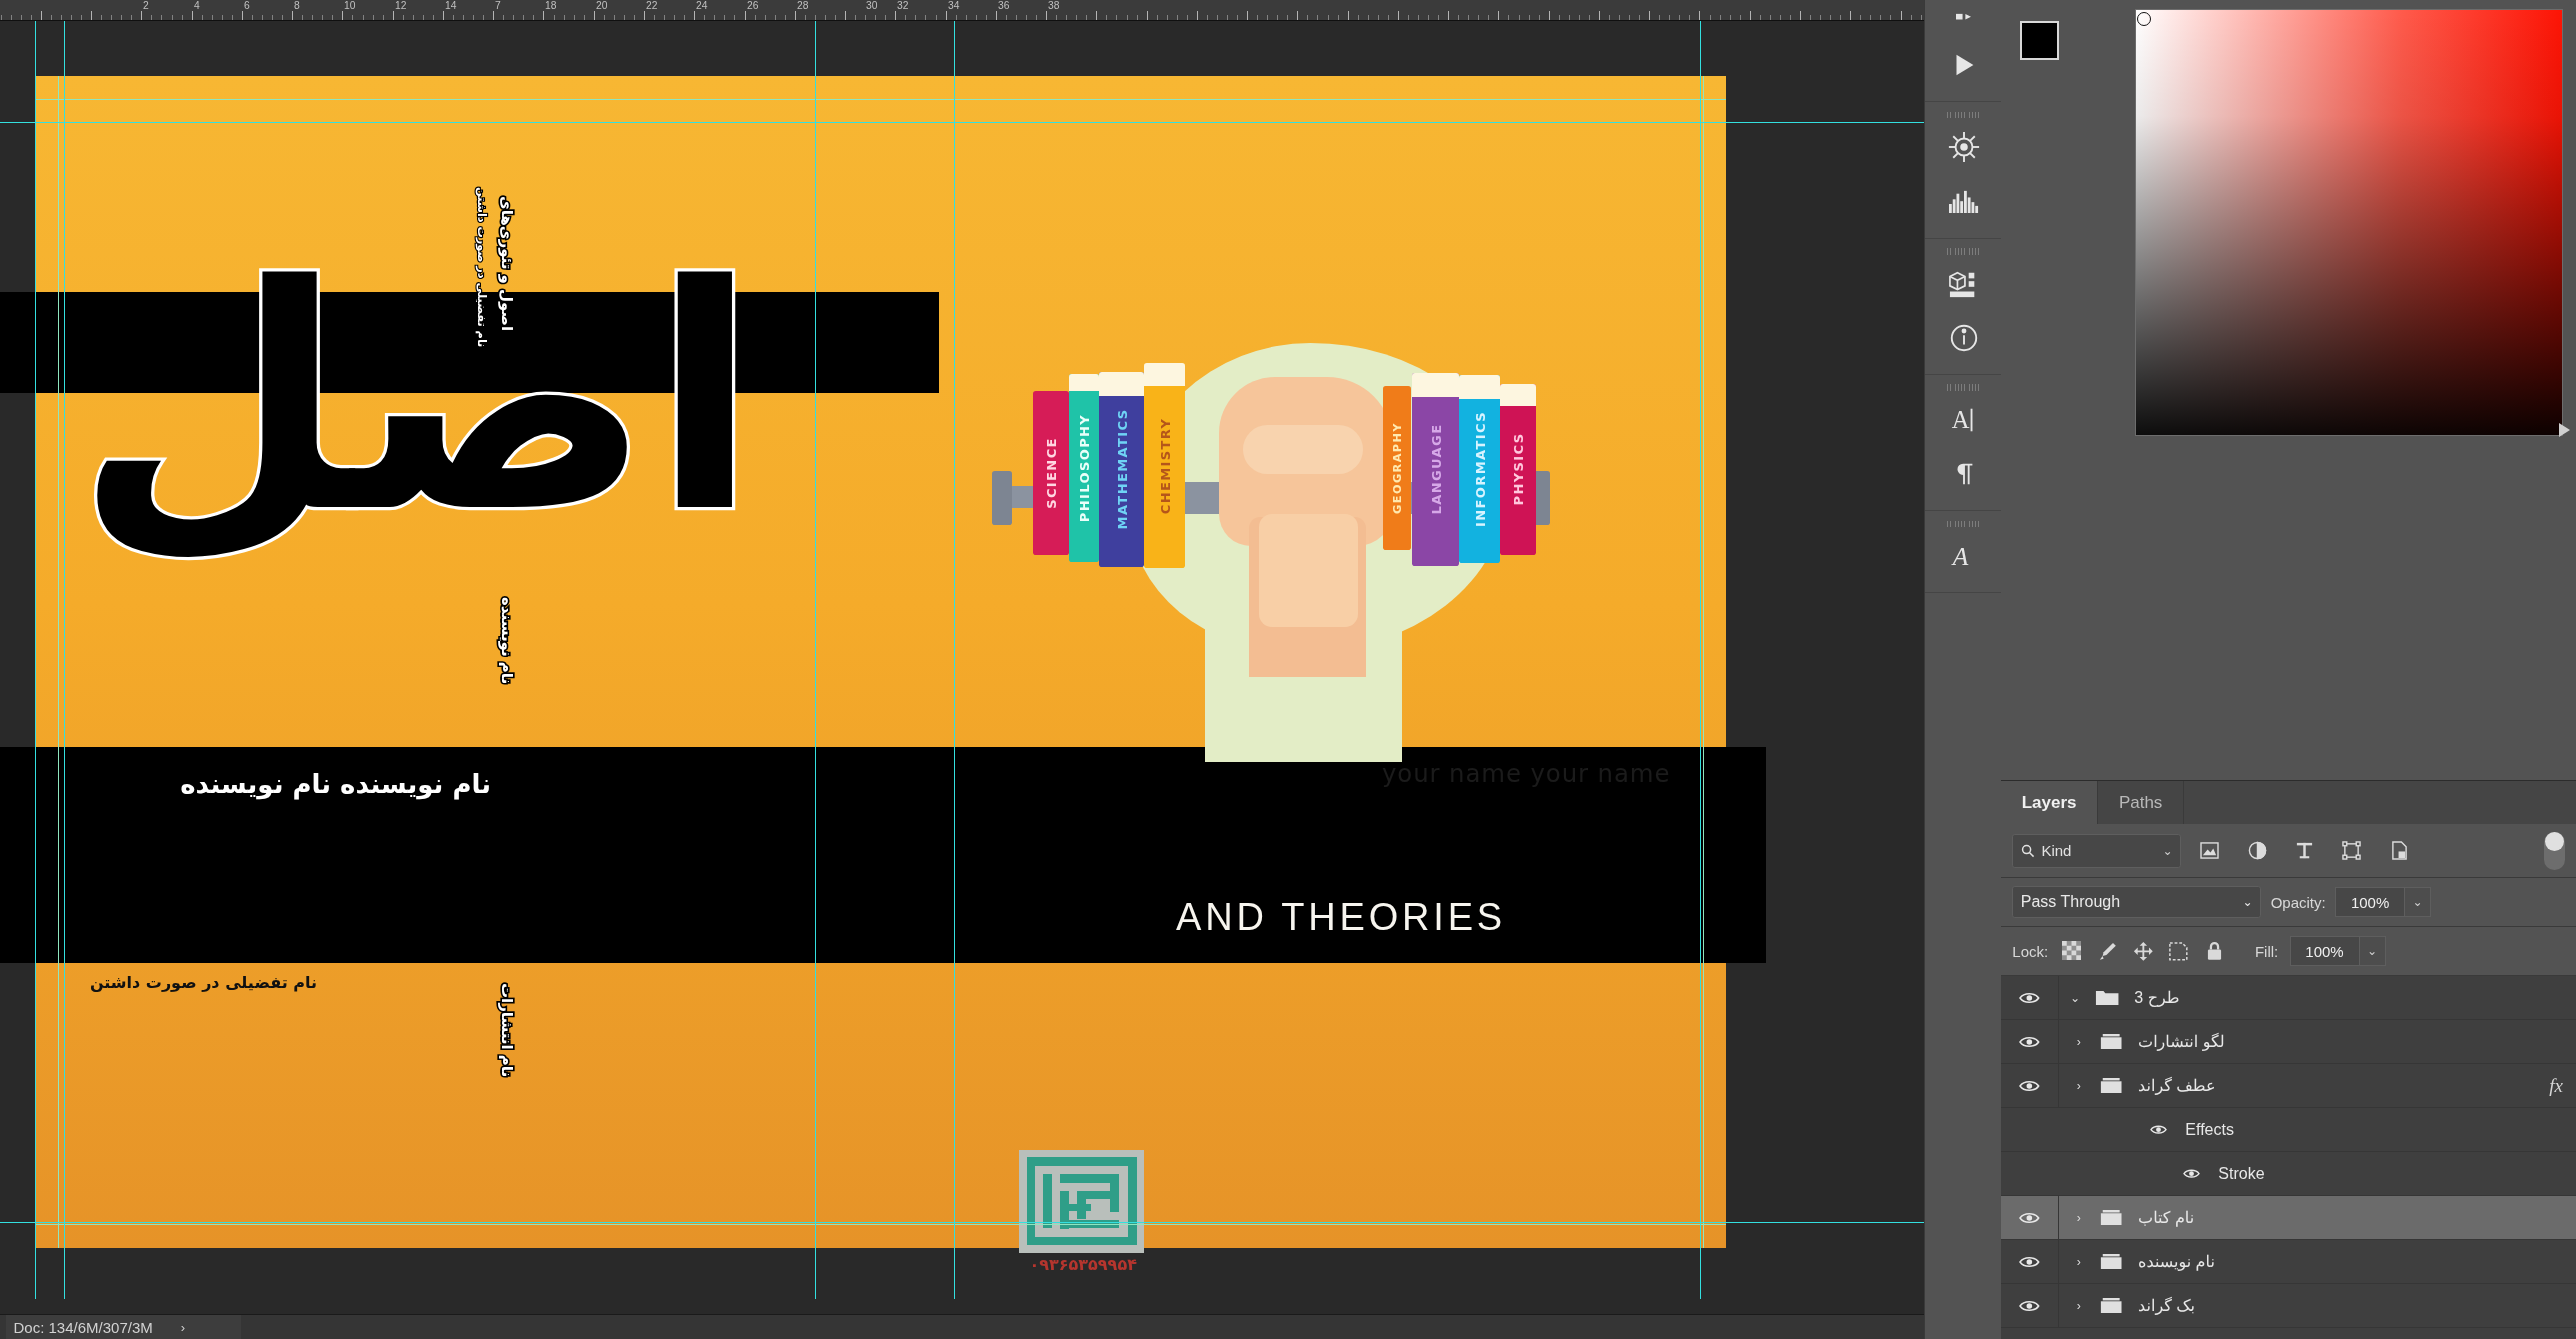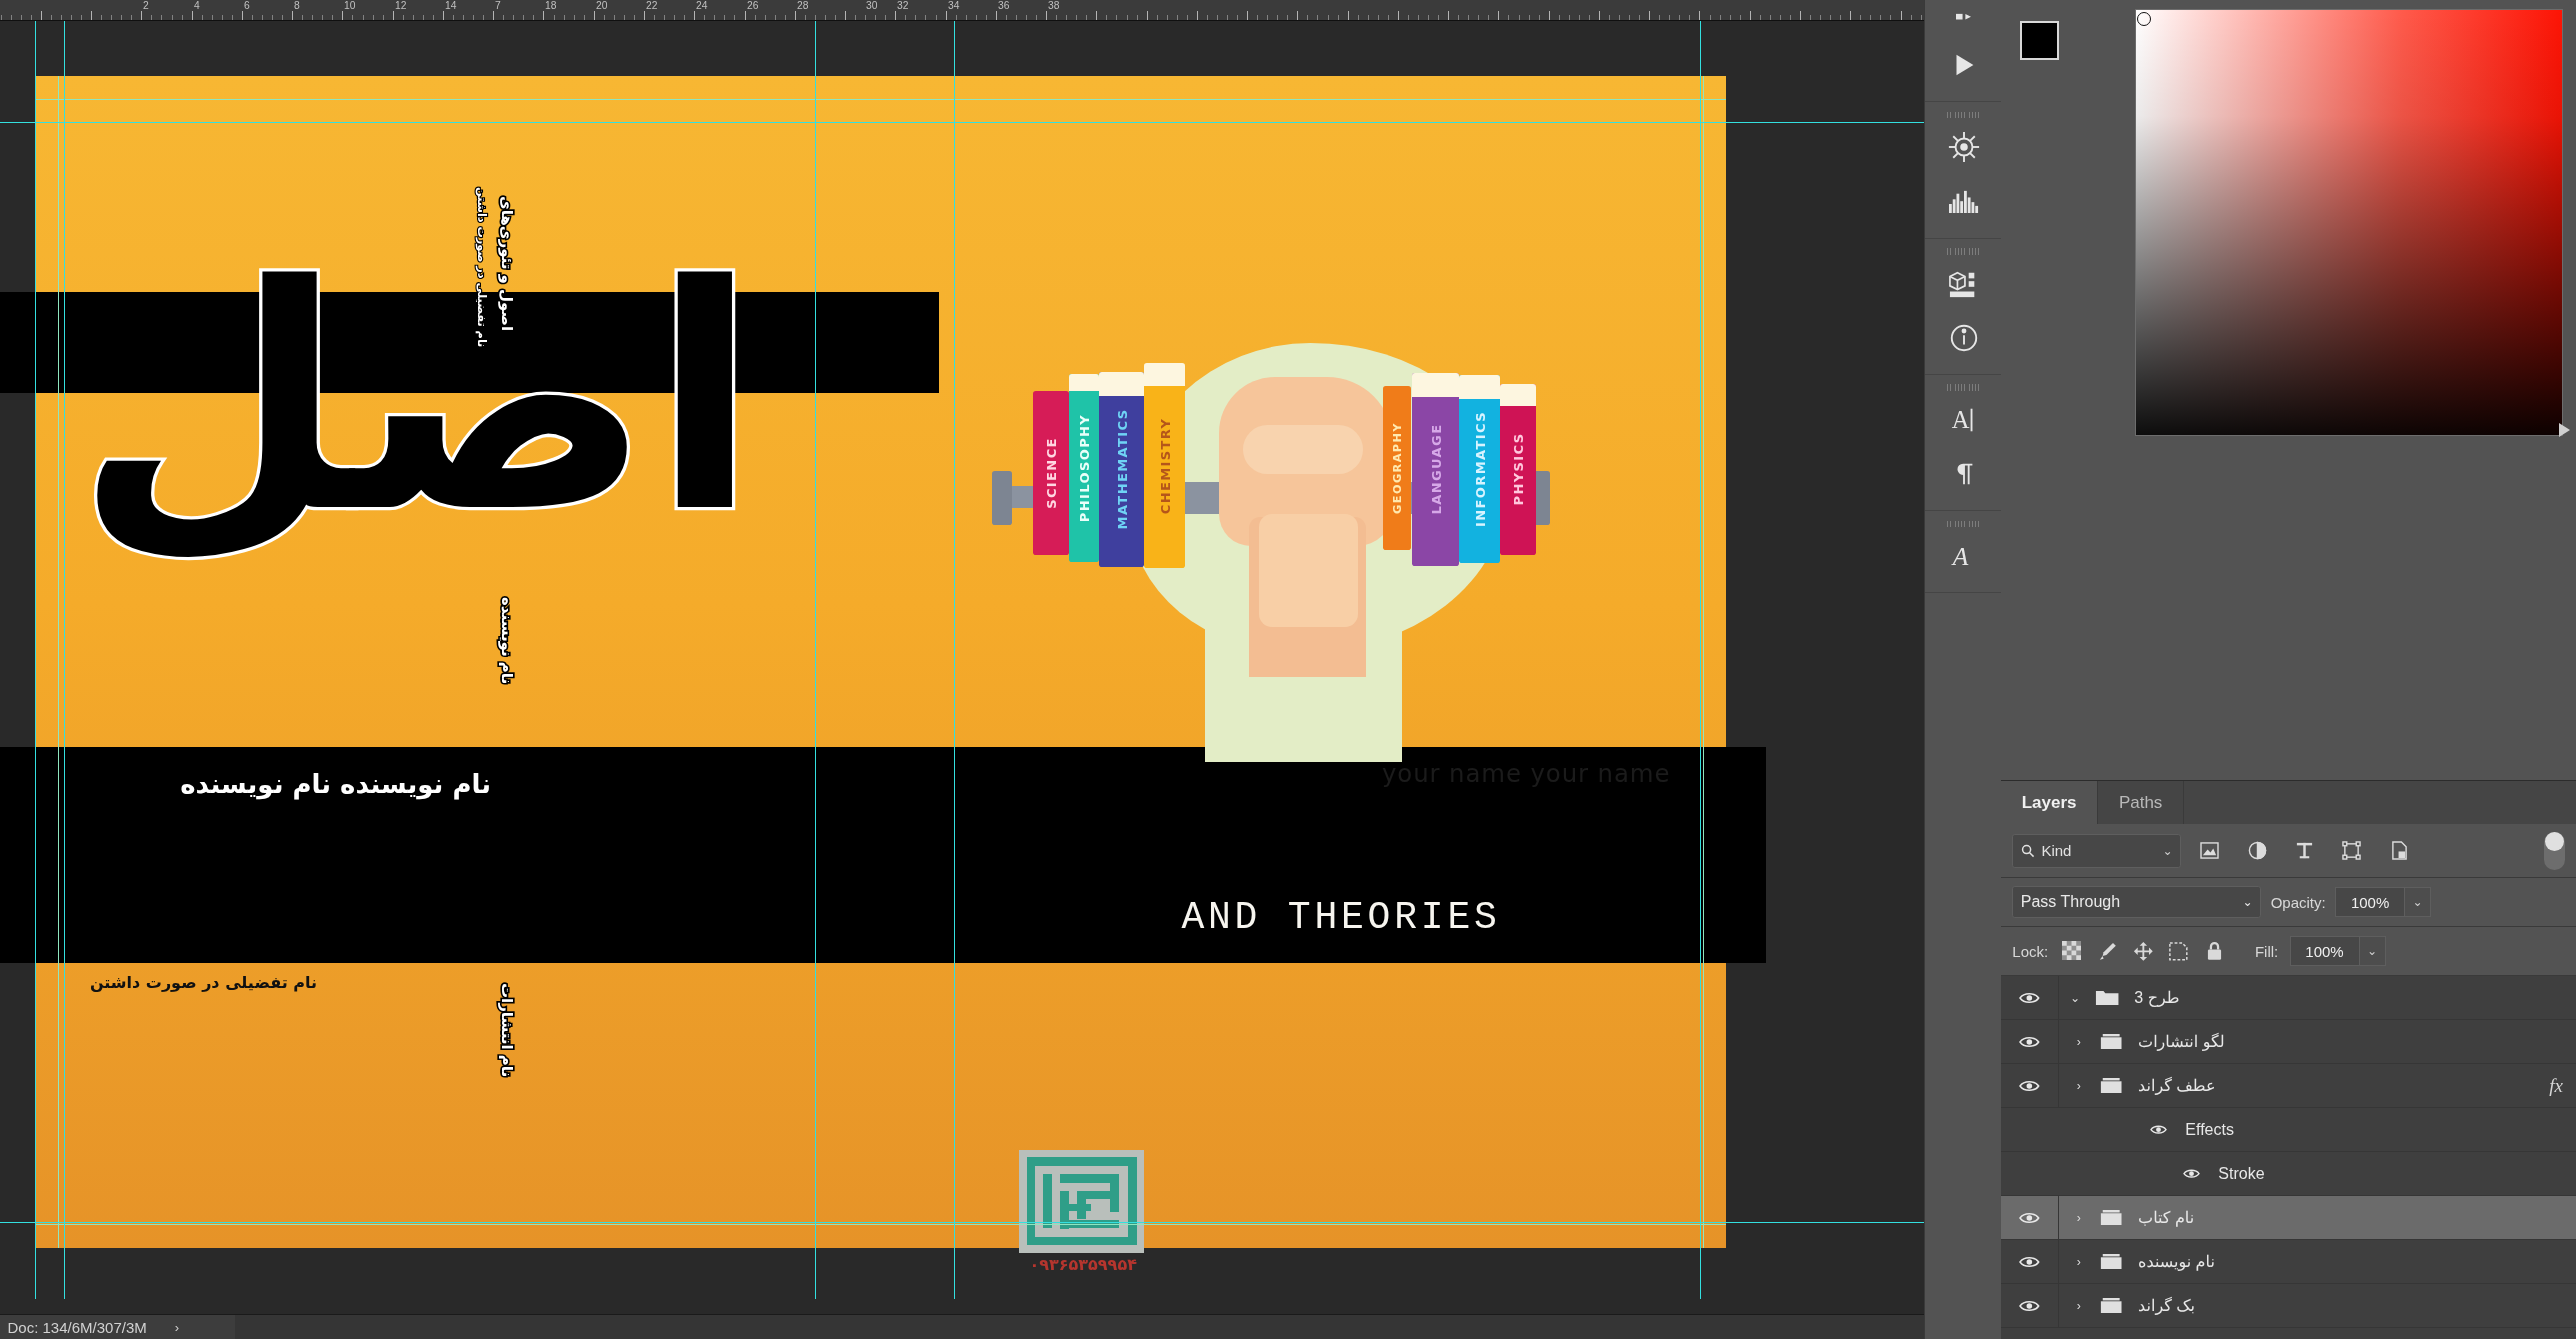--- a/index.html
+++ b/index.html
@@ -100,21 +100,21 @@
   }
   #principles {
     position: absolute; left: 921px; top: 738px; width: 770px;
     text-align: center; color: #f7f5ef;
     font-family: "Liberation Serif", serif; font-size: 70px;
     letter-spacing: 3.8px; font-weight: 400; z-index: 30;
   }
   #andtheories {
     position: absolute; left: 921px; top: 820px; width: 770px;
     text-align: center; color: #f7f5ef;
-    font-family: Liberation Mono, monospace; font-size: 38px;
+    font-family: Liberation Sans, sans-serif; font-size: 38px;
     letter-spacing: 3.8px; z-index: 30;
   }
   #yourname {
     position: absolute; left: 1347px; top: 683px;
     color: #1b1b1b; font-size: 24.4px; letter-spacing: 0.9px; z-index: 30;
     font-family: "DejaVu Sans", sans-serif;
   }
 
   
   #illo { position: absolute; left: 968px; top: 263px; width: 676px; height: 470px; }
@@ -153,21 +153,21 @@
     position: absolute; left: -3.8px; top: 105px; width: 136px; text-align: center;
     font-size: 16px; font-weight: 700; color: #b5352e;
     font-family: "DejaVu Sans", sans-serif; direction: rtl;
   }
   .mz { position: absolute; background: #2f9e88; }
 
   
   #statusbar {
     position: absolute; left: 0; bottom: 0; width: 1924px; height: 26px;
     background: #353535; border-top: 0.9px solid #1a1a1a;
-    display: flex; align-items: center;
+    display: flex; align-items: center; padding-left: 6px;
   }
   #doc-info {
     height: 24.4px; display: flex; align-items: center; gap: 28px;
     padding: 0 7.5px; color: #d2d2d2; font-size: 15px;
     background: #3d3d3d; min-width: 235px;
   }
   #doc-chev { color: #cfcfcf; font-size: 13px; }
 
   
   #icon-rail {

